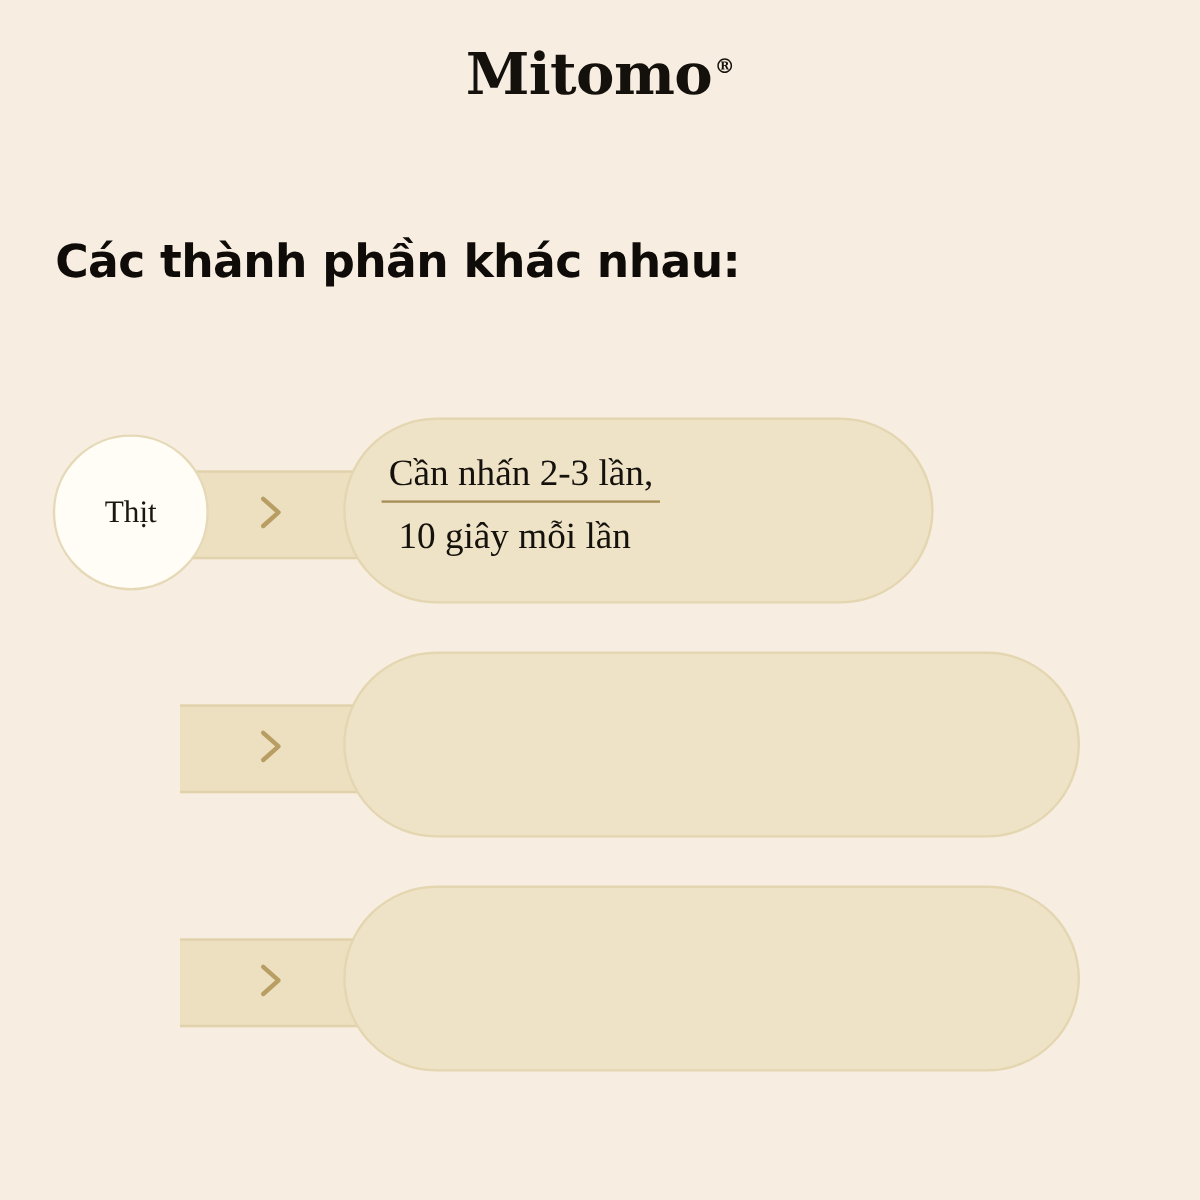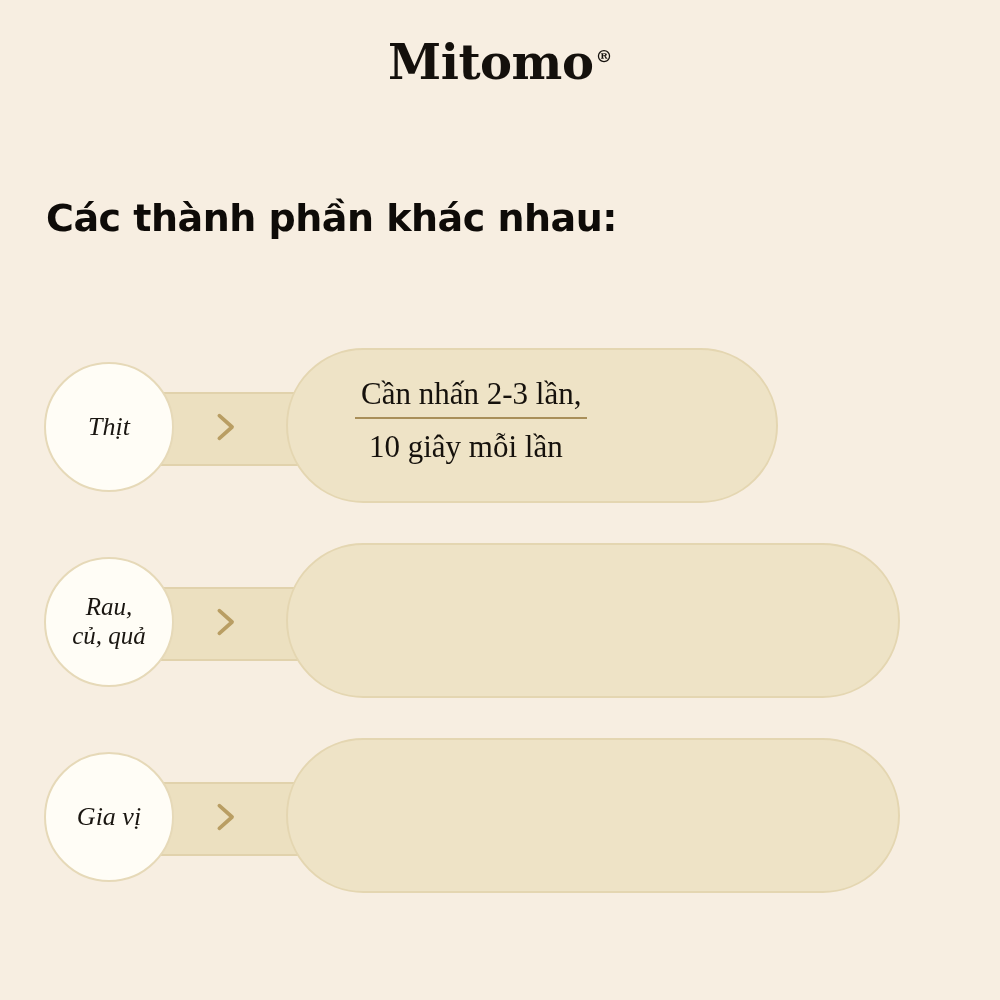--- a/index.html
+++ b/index.html
@@ -73,21 +73,20 @@
     border: 2px solid #e6d9b8;
     box-sizing: border-box;
     display: flex;
     align-items: center;
     justify-content: center;
     text-align: center;
     font-size: 26px;
     line-height: 1.15;
     color: #1a1611;
     z-index: 3;
-    font-style: italic;
   }
   .neck {
     position: absolute;
     left: 150px;
     top: 44px;
     width: 170px;
     height: 70px;
     background: #ece0c0;
     border-top: 2px solid #e1d2ac;
     border-bottom: 2px solid #e1d2ac;
@@ -116,21 +115,20 @@
   }
   .panel-text {
     position: absolute;
     z-index: 5;
     left: 312px;
     top: 26px;
     width: 600px;
     font-size: 31px;
     color: #15110c;
     line-height: 1.0;
-    margin-left: 37px;
   }
   .panel-text .l1 {
     display: inline-block;
     padding: 0 6px 8px 6px;
     border-bottom: 2px solid #a98f59;
   }
   .panel-text .l2 {
     display: block;
     padding-top: 12px;
     padding-left: 14px;
@@ -170,35 +168,26 @@
     </svg>
     <div class="panel-text">
       <span class="l1">Cần nhấn 2-3 lần,</span>
       <span class="l2">10 giây mỗi  lần</span>
     </div>
   </div>
 
   <div class="row veg">
     <div class="neck"></div>
     <div class="panel"></div>
-    <div class="bubble">
-      <span>
-        <span>Rau,</span><br>
-        <span>củ, quả</span>
-      </span>
-    </div>
     <svg class="chev" viewBox="0 0 24 24">
       <path d="M8 4 L17 12 L8 20" fill="none" stroke="currentColor" stroke-width="2.6" stroke-linecap="round" stroke-linejoin="round"></path>
     </svg>
   </div>
 
   <div class="row spice">
     <div class="neck"></div>
     <div class="panel"></div>
-    <div class="bubble">
-      <span>Gia vị</span>
-    </div>
     <svg class="chev" viewBox="0 0 24 24">
       <path d="M8 4 L17 12 L8 20" fill="none" stroke="currentColor" stroke-width="2.6" stroke-linecap="round" stroke-linejoin="round"></path>
     </svg>
   </div>
 
 </div>
 
 </body></html>

